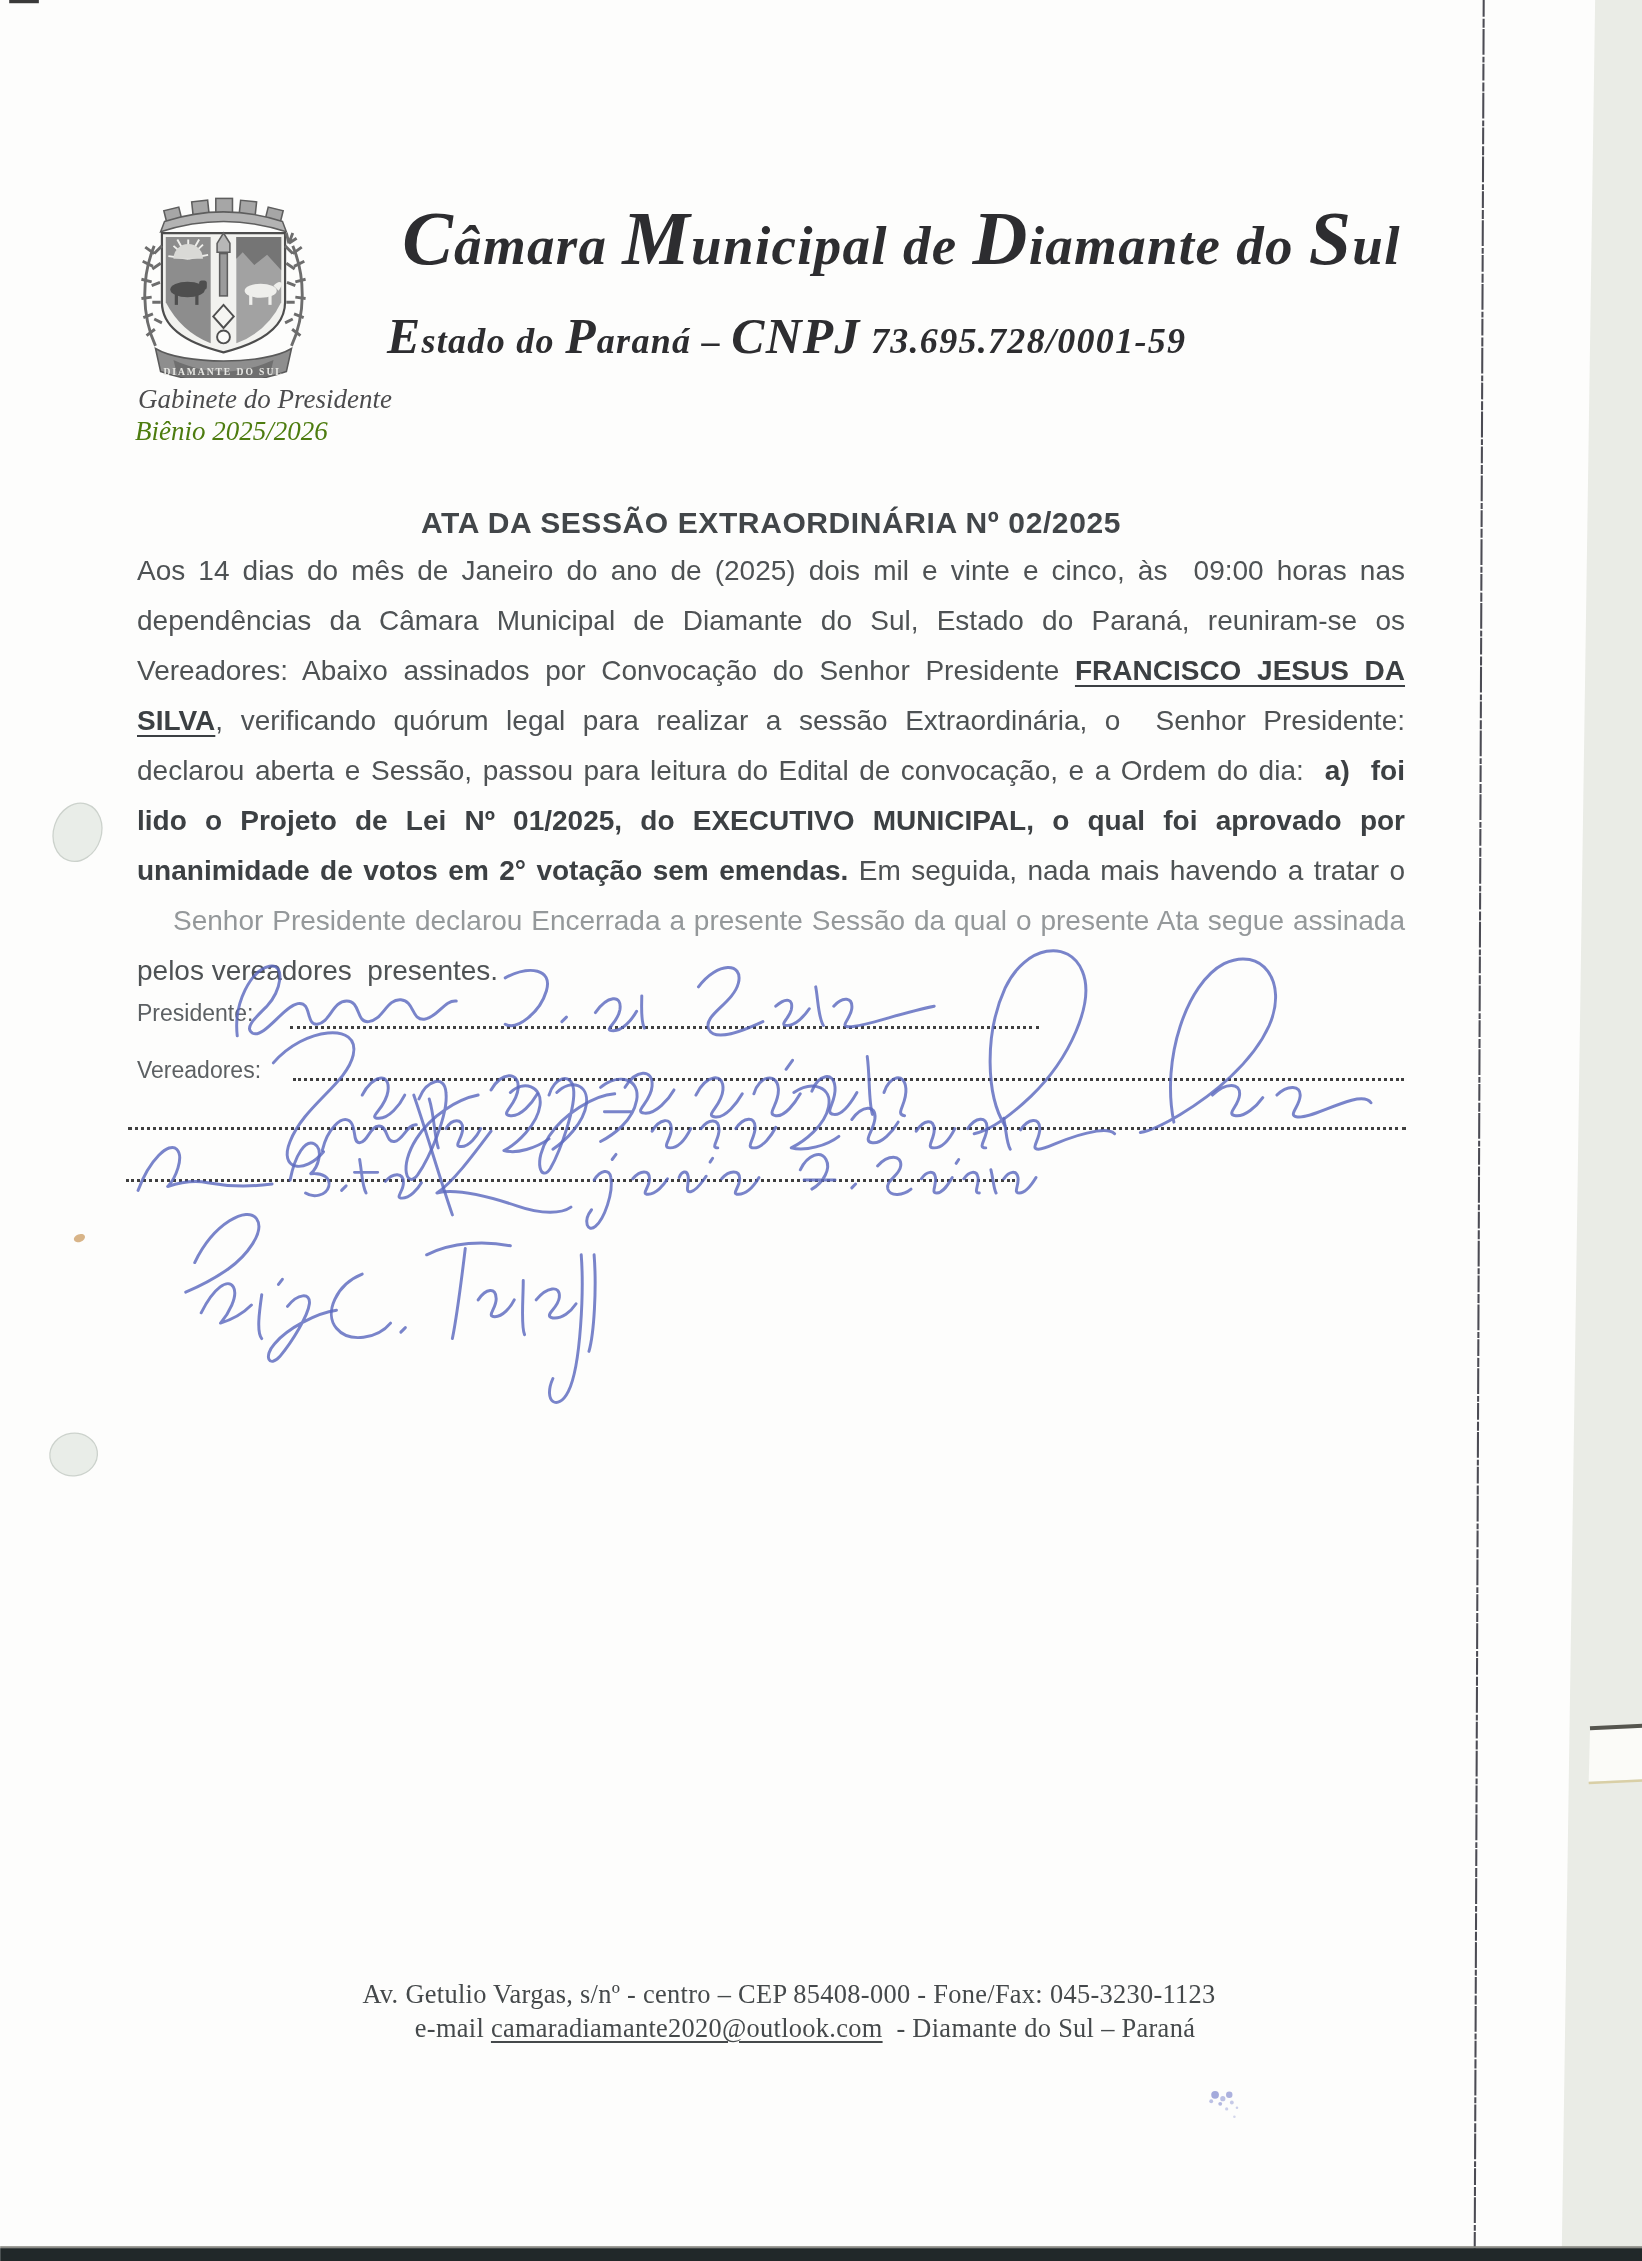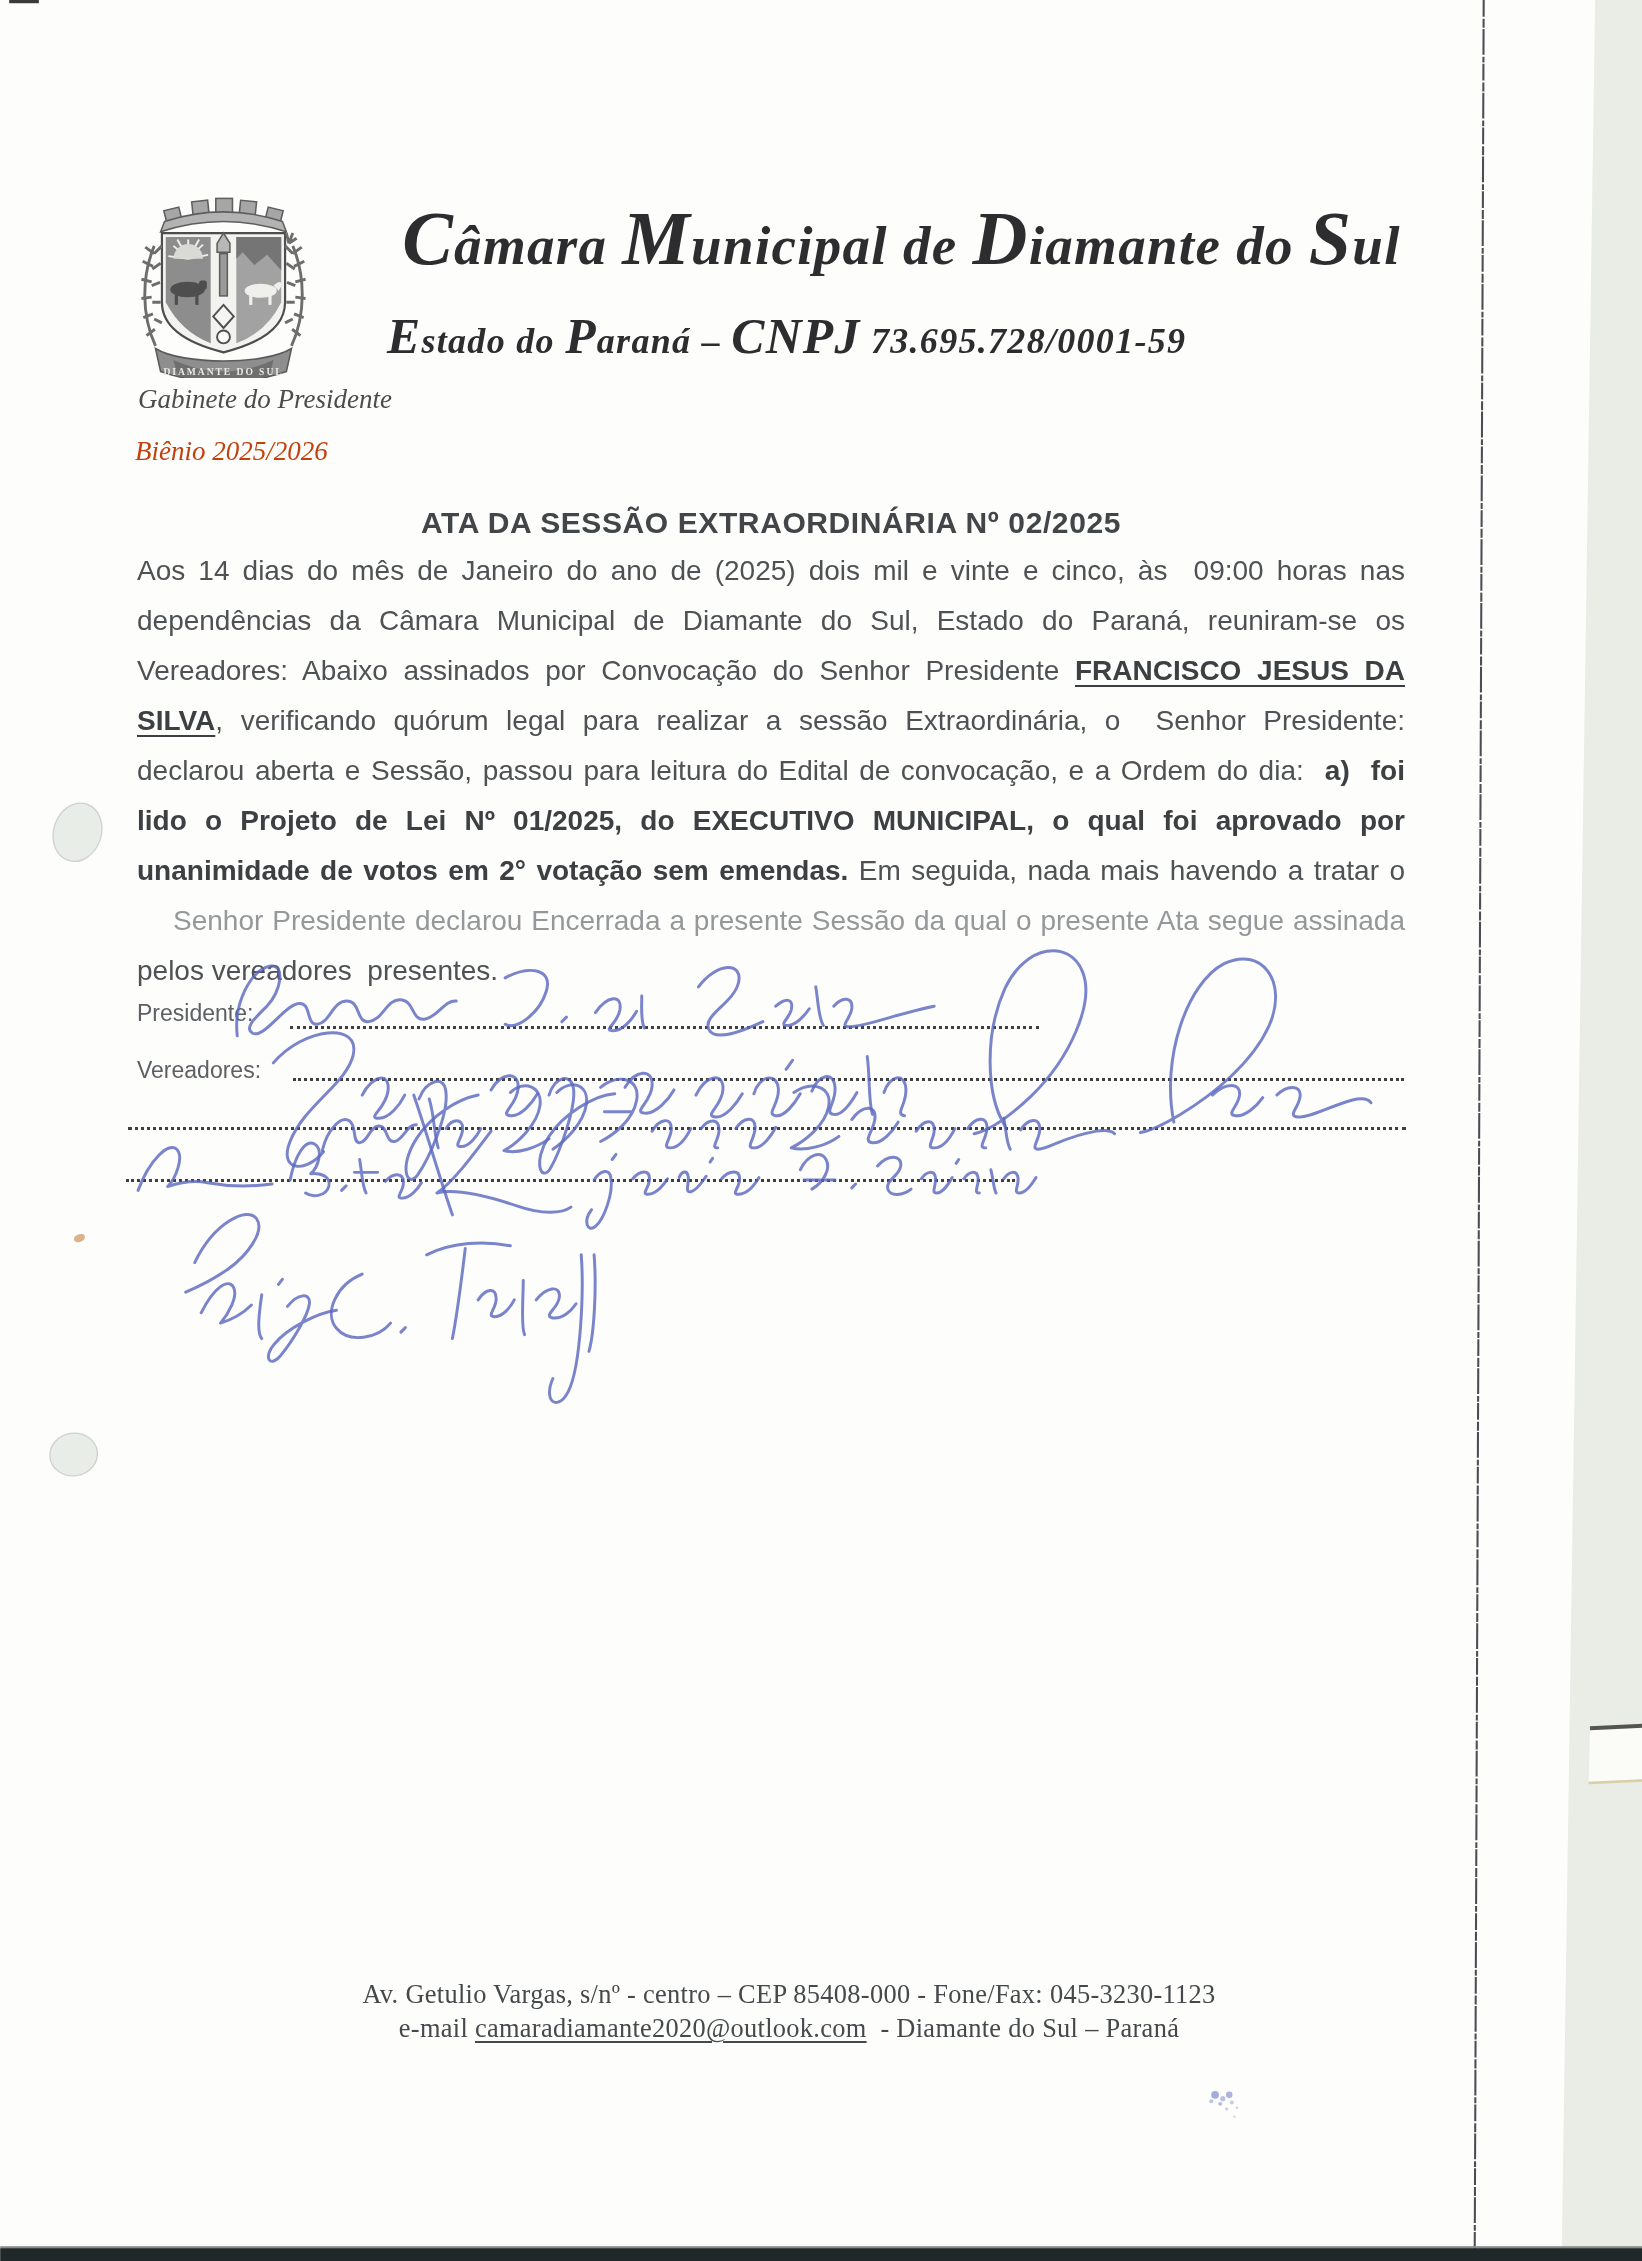--- a/index.html
+++ b/index.html
@@ -12,21 +12,21 @@
   #artifacts{position:absolute;inset:0;z-index:0;}
 
   
   .script{font-family:"Liberation Serif",serif;font-style:italic;color:#2d2d30;}
   #org-name{left:399px;top:214px;width:1005px;text-align:center;font-size:55px;
             font-weight:700;letter-spacing:1.3px;white-space:nowrap;z-index:2;}
   #org-name .cap,#org-sub .cap{font-size:1.38em;line-height:0;}
   #org-sub{left:387px;top:320px;width:837px;text-align:left;font-size:36px;
            font-weight:700;letter-spacing:1.3px;white-space:nowrap;z-index:2;}
   #office{left:138px;top:384px;font-size:27px;color:#4c4c4e;z-index:2;}
-  #term{left:135px;top:436px;font-size:27px;color:#c2410c;z-index:2;}
+  #term{left:135px;top:416px;font-size:27px;color:#4d7c0f;z-index:2;}
 
   
   #doc-title{left:137px;top:506px;width:1268px;text-align:center;font-size:30px;
              font-weight:bold;letter-spacing:0.6px;color:#424649;z-index:2;}
   #body-paragraph{left:137px;top:546px;width:1268px;z-index:2;}
   .pline{height:50px;line-height:50px;font-size:28px;white-space:nowrap;}
   .pline.just{text-align:justify;text-align-last:justify;white-space:normal;}
   .pline .b{font-weight:bold;color:#3c4043;}
   .pline .u{text-decoration:underline;text-decoration-thickness:1.9px;text-underline-offset:4.5px;margin-top:40px;}
   .pline .light{color:#94989a;margin-left:36px;}
@@ -237,18 +237,18 @@
       <path d="M562,1978 C522,1994 502,2038 522,2062 C542,2086 586,2078 606,2054 M622,2068 l7,-7"></path>
       <path d="M662,1948 C702,1928 752,1926 792,1934 M722,1938 C716,1988 708,2048 702,2078"></path>
       <path d="M742,2018 C754,2000 770,1998 770,2016 C770,2032 754,2044 768,2044 C780,2044 792,2030 798,2018 M812,1988 C812,2018 808,2058 814,2072"></path>
       <path d="M832,2018 C848,1998 870,1994 868,2014 C866,2032 842,2042 858,2046 C872,2048 886,2036 894,2024"></path>
       <path d="M902,1948 C906,2000 902,2120 882,2160 C866,2192 842,2176 858,2140"></path>
       <path d="M922,1948 C926,2000 922,2070 914,2098"></path>
     </g>
   </svg>
 
   <div class="abs footer-line" style="top:1979px;">Av. Getulio Vargas, s/nº - centro – CEP 85408-000 - Fone/Fax: 045-3230-1123</div>
-  <div class="abs footer-line" style="top:2013px;">
+  <div class="abs footer-line" style="top:2013px;margin-left:16px;">
     <span>e-mail </span><span id="footer-email">camaradiamante2020@outlook.com</span><span>&nbsp; - Diamante do Sul – Paraná</span>
   </div>
 
 </div>
 
 
 </body></html>

